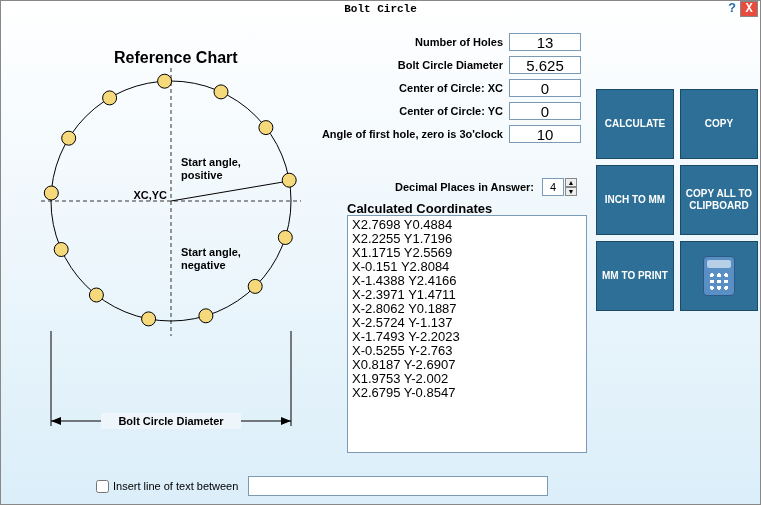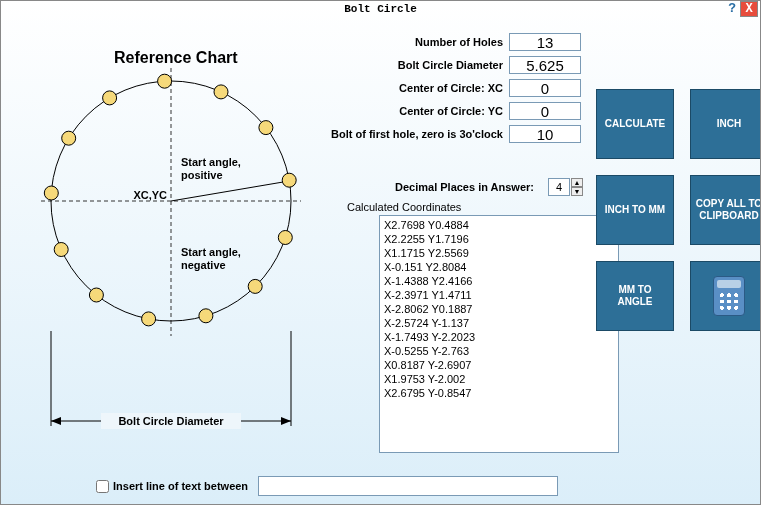--- a/index.html
+++ b/index.html
@@ -88,21 +88,21 @@
     background: #fff;
   }
   .decimal-row {
     position: absolute;
     left: 378px;
     top: 177px;
     font-weight: bold;
     display: flex;
     align-items: center;
   }
-  .decimal-row label { margin-right: 14px; padding-left: 16px; }
+  .decimal-row label { margin-right: 8px; padding-left: 16px; }
   .spin {
     display: flex;
     align-items: center;
   }
   .spin input {
     width: 22px;
     height: 18px;
     border: 1px solid #7a9ab5;
     text-align: center;
     font-size: 11px;
@@ -119,47 +119,46 @@
     background: #eee;
     font-size: 7px;
     line-height: 7px;
     text-align: center;
     cursor: pointer;
   }
   .coord-label {
     position: absolute;
     left: 346px;
     top: 200px;
-    font-weight: normal;
-    font-size: 11px;
+    font-weight: bold;
+    font-size: 13px;
   }
   .coord-box {
     position: absolute;
     left: 346px;
     top: 214px;
     width: 240px;
     height: 238px;
     border: 1px solid #7a9ab5;
     background: #fff;
     padding: 2px 4px;
-    font-size: 11px;
+    font-size: 13px;
     line-height: 14px;
     overflow-y: scroll;
     white-space: pre;
-    margin-left: 32px;
   }
   .btn-grid {
     position: absolute;
     left: 595px;
     top: 88px;
     width: 163px;
     display: grid;
     grid-template-columns: 78px 78px;
     grid-template-rows: 70px 70px 70px 70px;
-    gap: 16px;
+    gap: 6px;
   }
   .btn {
     background: #2d6f97;
     color: #fff;
     border: 1px solid #1b4a66;
     font-weight: bold;
     font-size: 10px;
     display: flex;
     align-items: center;
     justify-content: center;
@@ -204,21 +203,21 @@
     left: 95px;
     top: 475px;
     display: flex;
     align-items: center;
   }
   .bottom-row input[type=checkbox] {
     width: 13px; height: 13px;
     margin-right: 4px;
   }
   .bottom-row label {
-    font-weight: bold;
+    font-weight: normal;
     margin-right: 10px;
   }
   .bottom-row input[type=text] {
     width: 300px;
     height: 20px;
     border: 1px solid #7a9ab5;
     background: #fff;
     padding: 0 4px;
   }
 </style>
@@ -284,21 +283,21 @@
   </div>
   <div class="form-row">
     <label>Center of Circle: XC</label>
     <input type="text" value="0" style="">
   </div>
   <div class="form-row">
     <label>Center of Circle: YC</label>
     <input type="text" value="0" style="">
   </div>
   <div class="form-row">
-    <label>Bolt of first hole, zero is 3o'clock</label>
+    <label>Angle of first hole, zero is 3o'clock</label>
     <input type="text" value="10" style="">
   </div>
 </div>
 
 <div class="decimal-row">
   <label>Decimal Places in Answer:</label>
   <div class="spin">
     <input type="text" value="4" style="">
     <div class="arrows">
       <div>▲</div>
@@ -317,24 +316,24 @@
 X-2.8062 Y0.1887
 X-2.5724 Y-1.137
 X-1.7493 Y-2.2023
 X-0.5255 Y-2.763
 X0.8187 Y-2.6907
 X1.9753 Y-2.002
 X2.6795 Y-0.8547</div>
 
 <div class="btn-grid">
   <div class="btn">CALCULATE</div>
-  <div class="btn">INCH</div>
+  <div class="btn">COPY</div>
   <div class="btn">INCH TO MM</div>
   <div class="btn">COPY ALL TO CLIPBOARD</div>
-  <div class="btn">MM TO ANGLE</div>
+  <div class="btn">MM TO PRINT</div>
   <div class="btn">
     <div class="calc-icon"></div>
   </div>
 </div>
 
 <div class="bottom-row">
   <input type="checkbox" style="">
   <label>Insert line of text between</label>
   <input type="text" value="" style="">
 </div>

